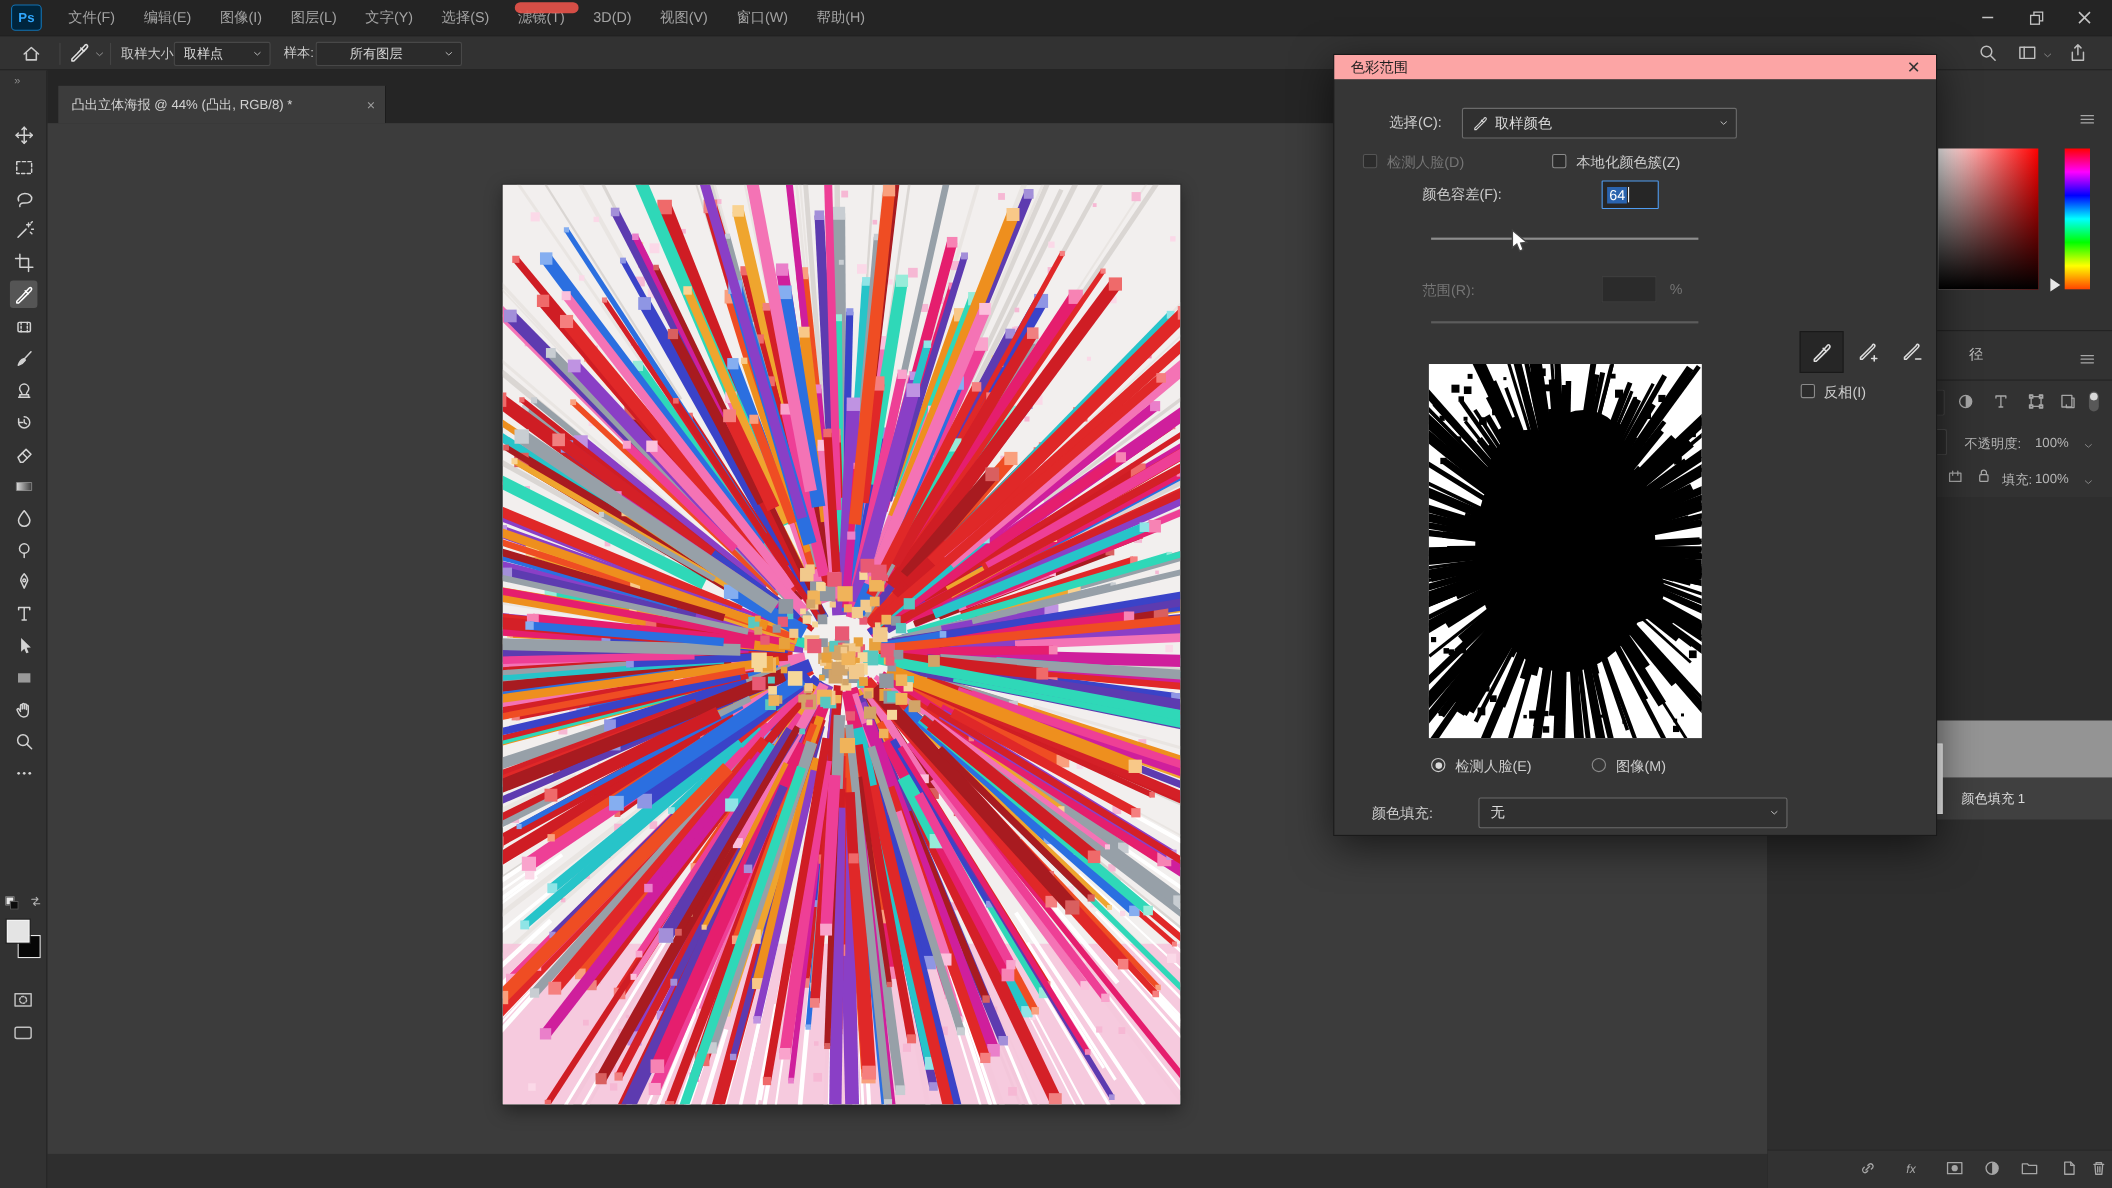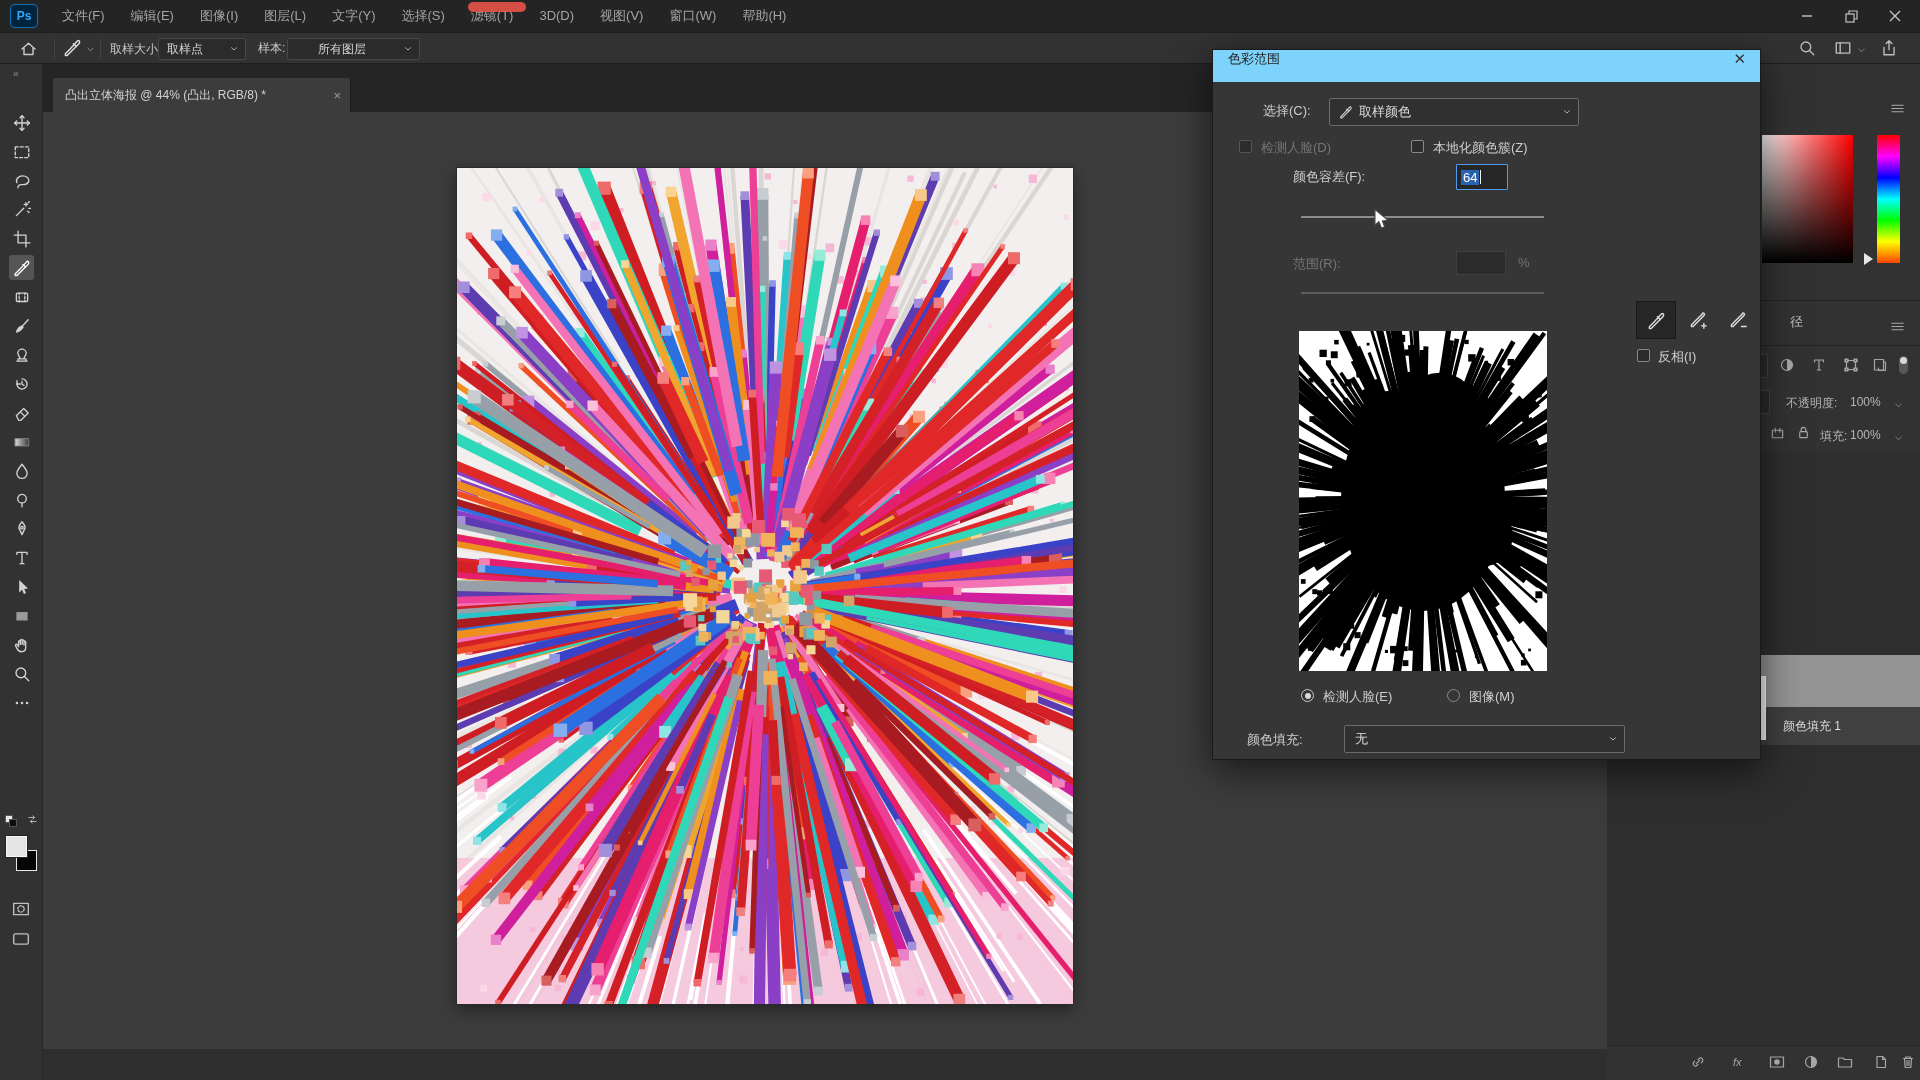--- a/index.html
+++ b/index.html
@@ -60,22 +60,22 @@
   .dock-icon{color:#a6a6a6;}
 
   
   #statusbar{left:43px;top:1049px;width:1564px;height:31px;background:#323232;border-top:1px solid #262626;box-sizing:border-box;}
   #statusbar .s{font-size:11.5px;color:#b9b9b9;line-height:30px;}
 
   
   #dialog{left:1212px;top:49px;width:549px;height:711px;background:#363636;
           border:1px solid #1a1a1a;box-sizing:border-box;z-index:50;
           box-shadow:0 10px 36px rgba(0,0,0,.6);}
-  #dlg-titlebar{position:absolute;left:0;top:0;width:100%;height:32px;background:#7dd3fc;
-                display:flex;box-sizing:border-box;}
+  #dlg-titlebar{position:absolute;left:0;top:0;width:100%;height:22px;background:#fca5a5;
+                display:flex;align-items:center;box-sizing:border-box;}
   #dlg-titlebar .t{font-size:13px;color:#1d1d1d;padding-left:15px;flex:1;}
   #dlg-titlebar .x{color:#333;padding:0 14px;font-size:15px;}
   .dlg-label{font-size:13px;color:#cecece;}
   .dlg-label.dis{color:#757575;}
   .dlg-dd{position:absolute;background:#303030;border:1px solid #6b6b6b;border-radius:2px;
           display:flex;align-items:center;font-size:13px;color:#dedede;box-sizing:border-box;}
   .cbox{position:absolute;width:13px;height:13px;border:1px solid #8a8a8a;border-radius:2px;
         background:#2c2c2c;box-sizing:border-box;}
   .cbox.dis{border-color:#555;}
   .radio{position:absolute;width:13px;height:13px;border:1px solid #c9c9c9;border-radius:50%;box-sizing:border-box;}

